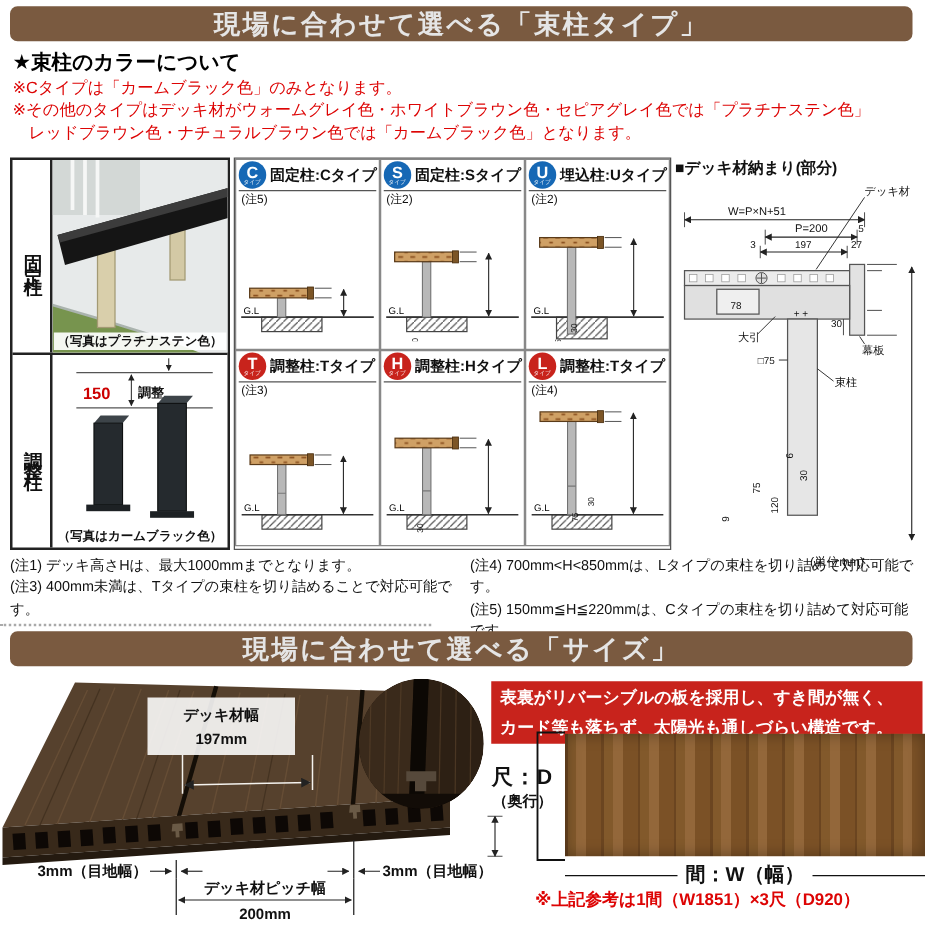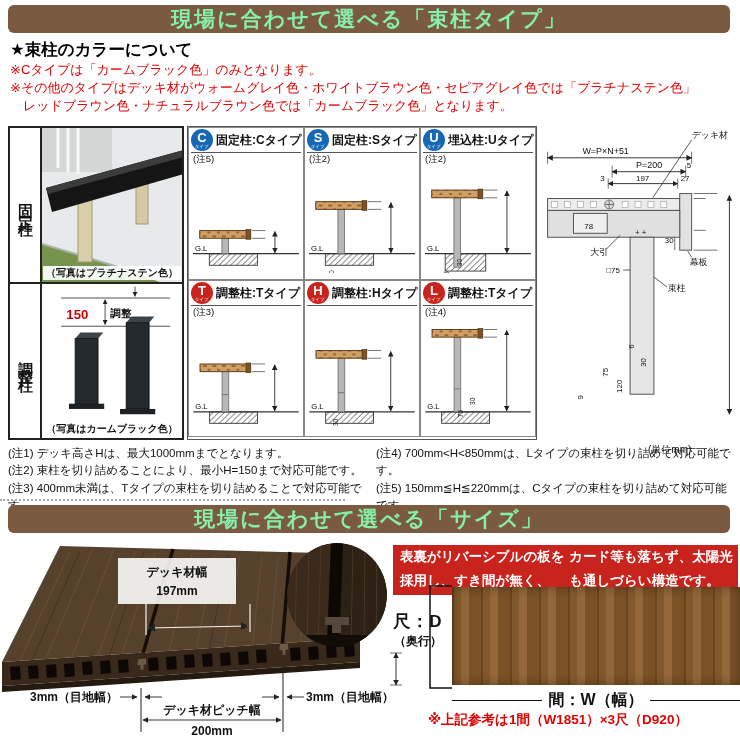--- a/index.html
+++ b/index.html
@@ -1,21 +1,21 @@
 <!DOCTYPE html>
 <html><head>
 <meta charset="utf-8">
 <style>
   html,body{margin:0;padding:0;background:#fff;}
   body{width:740px;height:740px;position:relative;overflow:hidden;
        font-family:"Liberation Sans","DejaVu Sans",sans-serif;color:#111;}
   .abs{position:absolute;}
   
   .banner{left:8px;width:722px;height:28px;background:#7a5a40;border-radius:6px;
-          color:#86efac;font-weight:bold;font-size:21px;letter-spacing:2px;
+          color:#e5e5e5;font-weight:bold;font-size:21px;letter-spacing:2px;
           display:flex;align-items:center;justify-content:center;}
   
   .sec-head{font-size:16.5px;font-weight:bold;color:#000;}
   .rednotes{color:#dd0404;font-weight:normal;font-size:13px;line-height:1.4;}
   
   #tablewrap{left:8px;top:126px;width:730px;height:314px;display:flex;gap:3px;}
   #leftcol{width:176px;border:2px solid #222;box-sizing:border-box;display:flex;flex-direction:column;background:#fff;}
   .lrow{display:flex;flex:1;min-height:0;}
   .lrow.first{border-bottom:2px solid #222;}
   .vlabel{width:30px;border-right:2px solid #222;display:flex;align-items:center;justify-content:center;
@@ -49,21 +49,21 @@
   
   #footnotes{left:8px;top:445px;width:730px;display:flex;font-size:11.5px;line-height:1.5;justify-content:center;}
   #fncol1{width:368px;}
   #fncol2{width:362px;}
   
   #dotline{left:0;top:499px;width:345px;border-top:2px dotted #aaa;}
   #sizesec{left:0;top:540px;width:740px;height:200px;}
   .ann{font-size:12px;font-weight:bold;fill:#111;}
   #circleinset{left:287px;top:3px;width:100px;height:104px;border-radius:50%;overflow:hidden;}
   #ribbon{left:393px;top:5px;width:345px;height:50px;background:#c8231c;color:#fff;font-weight:bold;
-          font-size:13.5px;line-height:1.75;display:flex;justify-content:center;padding-left:7px;box-sizing:border-box;}
+          font-size:13.5px;line-height:1.75;display:flex;flex-direction:column;justify-content:center;padding-left:7px;box-sizing:border-box;}
   #panel{left:452px;top:47px;width:288px;height:98px;
          background:repeating-linear-gradient(90deg,#6b4520 0 2px,#82592b 2px 9px,#93673a 9px 17px,#7b5126 17px 29px);
          box-shadow:inset 0 0 12px rgba(0,0,0,.35);}
   #depthlab{left:388px;top:70px;width:60px;text-align:center;}
   #depthlab .l1{font-size:17px;font-weight:bold;letter-spacing:1px;}
   #depthlab .l2{font-size:12px;font-weight:bold;}
   #widthrow{left:452px;top:150px;width:288px;display:flex;align-items:center;gap:6px;}
   #widthrow .bar{flex:1;border-top:1.6px solid #111;}
   #widthrow .wlab{font-size:16px;font-weight:bold;white-space:nowrap;}
   #refnote{left:428px;top:171px;width:312px;color:#dd0404;font-weight:bold;font-size:13.5px;white-space:nowrap;}
@@ -290,20 +290,21 @@
           <line x1="62" y1="20" x2="76" y2="20" class="tick"></line>
         <text class="dt" text-anchor="middle" transform="rotate(-90 70 17)">30</text>
         <text class="dt" text-anchor="middle" transform="rotate(-90 70 30)">75</text>
         <line x1="86" y1="13" x2="86" y2="97" class="dimln" marker-start="url(#mA)" marker-end="url(#mA)"></line>
         <text class="dt" text-anchor="middle" transform="rotate(-90 96 55)">H=850~1000</text>
       </svg>
     </div>
   </div>
 
   <div id="detail">
+    <h3>■デッキ材納まり(部分)</h3>
     <svg viewBox="0 0 198 300" width="198" height="298">
 
       <text x="152" y="12" class="dlab">デッキ材</text>
       <line x1="152" y1="14" x2="113" y2="72" stroke="#333" stroke-width="0.8"></line>
 
       <line x1="7" y1="32" x2="152" y2="32" class="dimln" marker-start="url(#mA)" marker-end="url(#mA)"></line>
       <line x1="7" y1="26" x2="7" y2="38" class="tick"></line>
         <line x1="152" y1="26" x2="152" y2="38" class="tick"></line>
       <text x="42" y="28" class="dlab">W=P×N+51</text>
 
@@ -368,21 +369,20 @@
       <text class="dlabs" text-anchor="middle" transform="rotate(-90 182 185)">デッキ高さH（注1）</text>
     </svg>
   </div>
 </div>
 
 <div class="abs" id="unitmm">(単位mm)</div>
 
 <div class="abs" id="footnotes">
   <div id="fncol1">
     <div>(注1) デッキ高さHは、最大1000mmまでとなります。</div>
-    <div>(注2) 束柱を切り詰めることにより、最小H=150まで対応可能です。</div>
     <div>(注3) 400mm未満は、Tタイプの束柱を切り詰めることで対応可能です。</div>
   </div>
   <div id="fncol2">
     <div>(注4) 700mm&lt;H&lt;850mmは、Lタイプの束柱を切り詰めて対応可能です。</div>
     <div>(注5) 150mm≦H≦220mmは、Cタイプの束柱を切り詰めて対応可能です。</div>
   </div>
 </div>
 
 <div class="abs" id="dotline"></div>
 

